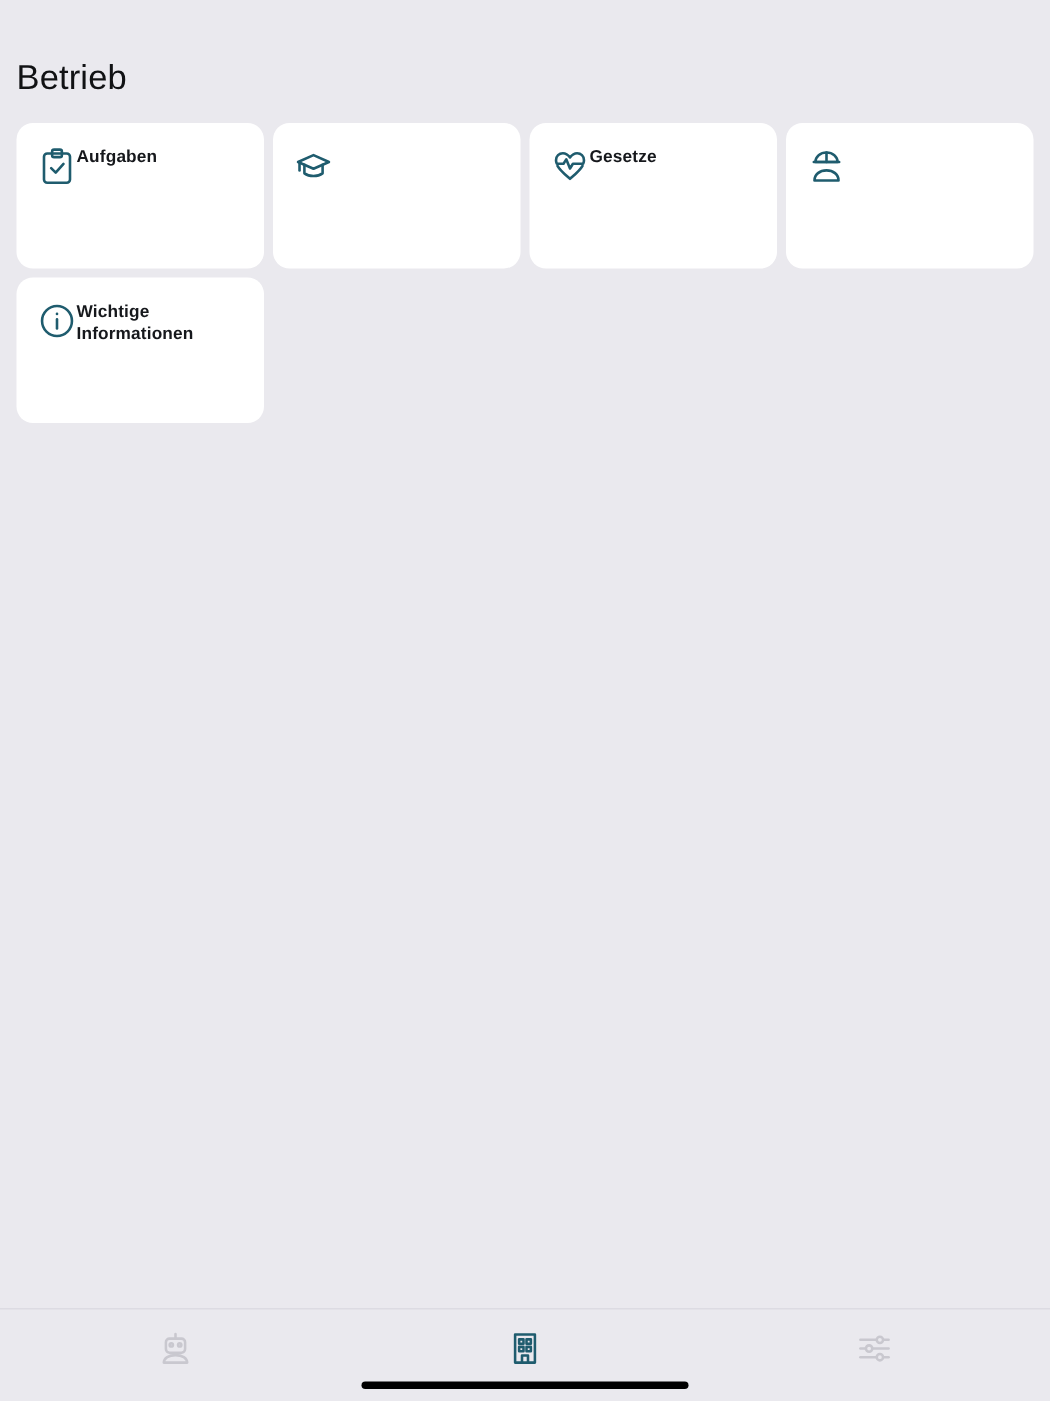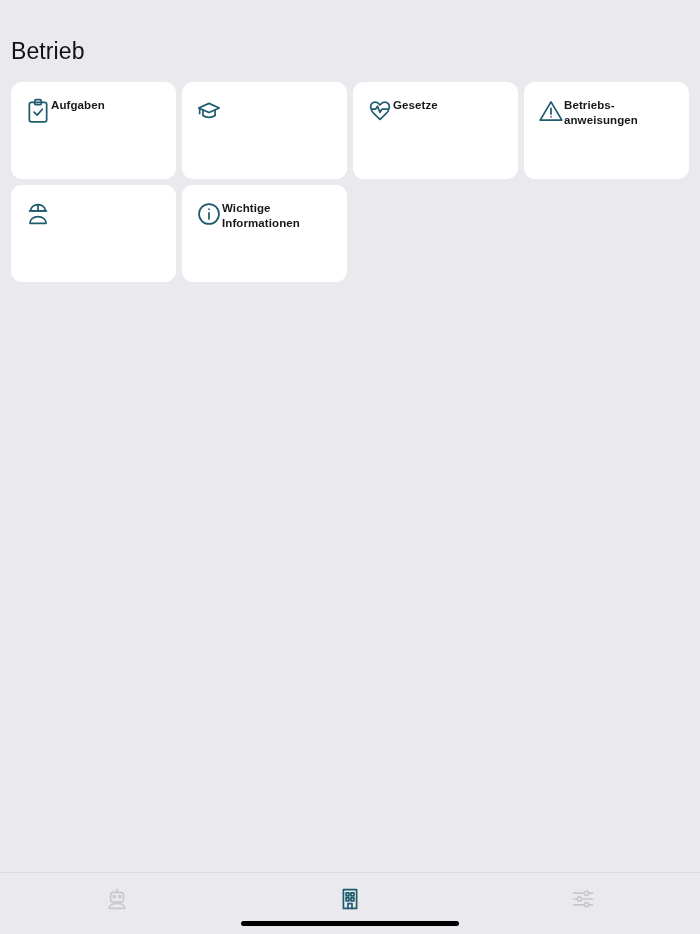--- a/index.html
+++ b/index.html
@@ -157,31 +157,20 @@
   <div class="tile">
     <span class="tile-icon">
       <svg viewBox="0 0 24 24" fill="none" stroke="#1F5C6E" stroke-width="1.6" stroke-linecap="round" stroke-linejoin="round">
         <path d="M20.6 8.1 C20.6 5.5 18.7 3.8 16.4 3.8 C14.7 3.8 13.1 4.9 12 6.4 C10.9 4.9 9.3 3.8 7.6 3.8 C5.3 3.8 3.4 5.5 3.4 8.1 C3.4 8.9 3.6 9.6 3.9 10.3 H8 L9.7 7.6 L12 13.2 L13.8 10.3 H20.1 C20.4 9.6 20.6 8.9 20.6 8.1 Z"></path>
         <path d="M4.3 11.6 C5.9 14.5 9.3 17.2 12 19.6 C14.7 17.2 18.1 14.5 19.7 11.6"></path>
       </svg>
     </span>
     <div class="tile-label">Gesetze</div>
   </div>
 
-  <div class="tile">
-    <span class="tile-icon">
-      <svg viewBox="0 0 24 24" fill="none" stroke="#1F5C6E" stroke-width="1.6" stroke-linecap="round" stroke-linejoin="round">
-        <path d="M12 3.6 L22 20.4 H2 Z"></path>
-        <line x1="12" y1="9.6" x2="12" y2="14.8"></line>
-        <line x1="12" y1="17.3" x2="12" y2="17.4"></line>
-      </svg>
-    </span>
-    <div class="tile-label">Betriebs-
-anweisungen</div>
-  </div>
 
 
   <div class="tile">
     <span class="tile-icon">
       <svg viewBox="0 0 24 24" fill="none" stroke="#1F5C6E" stroke-width="1.6" stroke-linecap="round" stroke-linejoin="round">
         <path d="M5.2 9.2 C5.2 5.8 8.2 3.4 12 3.4 C15.8 3.4 18.8 5.8 18.8 9.2 Z"></path>
         <line x1="12" y1="3.4" x2="12" y2="9.2"></line>
         <line x1="4.2" y1="9.2" x2="19.8" y2="9.2"></line>
         <path d="M4.6 20.6 C4.6 16.8 7.9 14.4 12 14.4 C16.1 14.4 19.4 16.8 19.4 20.6 Z"></path>
       </svg>

